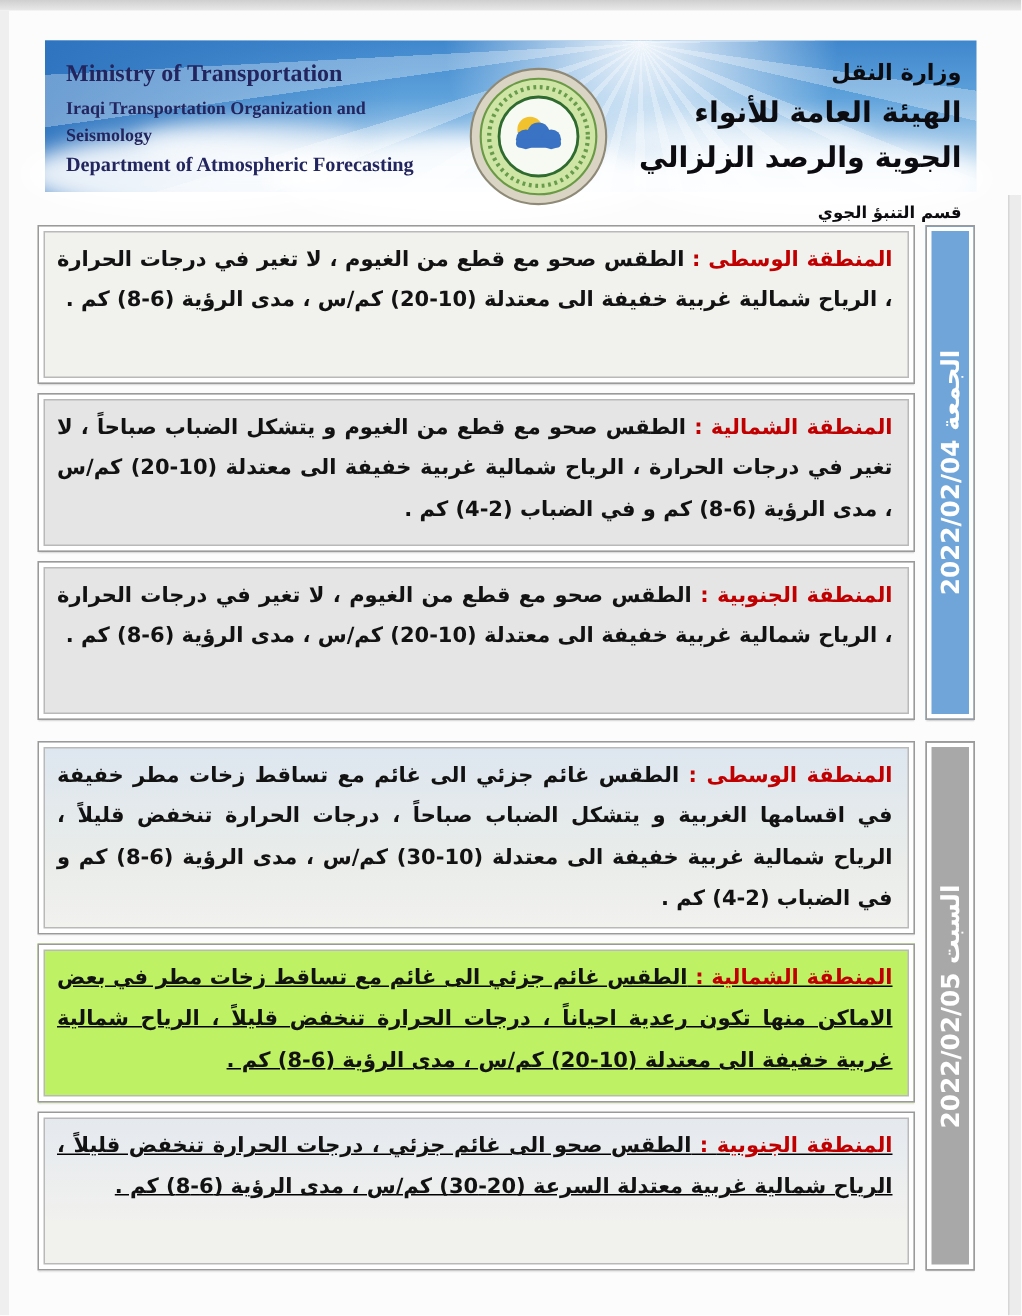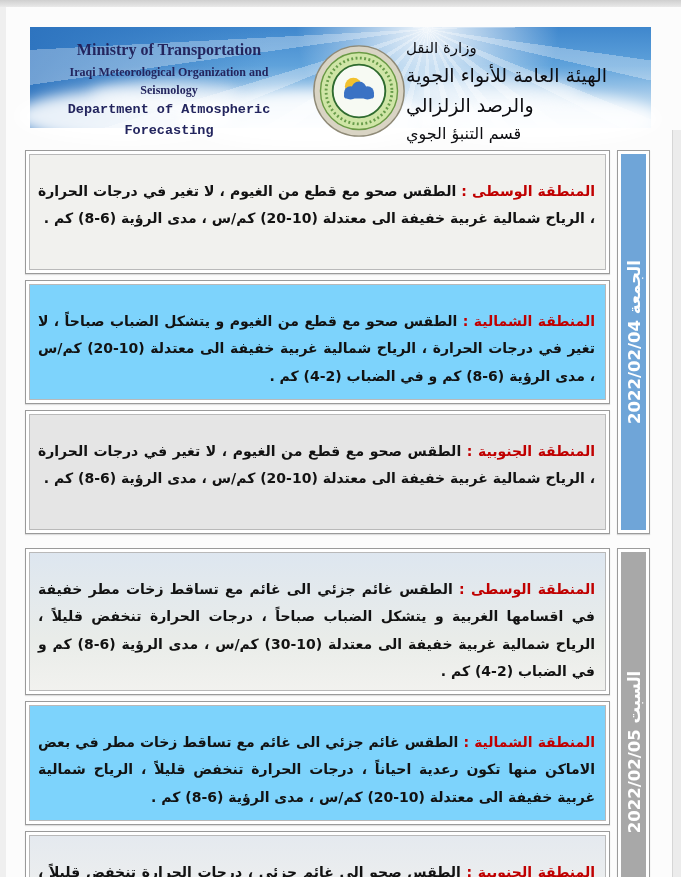--- a/index.html
+++ b/index.html
@@ -23,53 +23,53 @@
     overflow:visible;
   }
   .cloud{position:absolute;background:rgba(255,255,255,.88);border-radius:50%;filter:blur(7px);}
   .cl1{left:-15px;bottom:-14px;width:220px;height:52px;}
   .cl2{left:150px;bottom:-20px;width:260px;height:58px;}
   .cl3{right:-10px;bottom:-16px;width:240px;height:50px;}
   .cl4{left:60px;bottom:18px;width:150px;height:30px;opacity:.7;}
   .cl5{right:70px;bottom:22px;width:170px;height:28px;opacity:.65;}
 
   .hdr-en{
-    position:absolute;left:14px;top:11px;width:250px;text-align:center;
+    position:absolute;left:14px;top:11px;width:250px;
     color:#23255e;font-family:"Liberation Serif",serif;font-weight:bold;line-height:1.55;
   }
   .hdr-en .l1{font-size:16px;}
   .hdr-en .l2{font-size:12px;}
-  .hdr-en .l3{font-size:13.5px;font-family:Liberation Mono, monospace;}
+  .hdr-en .l3{font-size:13.5px;}
 
   .hdr-ar{
-    position:absolute;right:10px;top:9px;width:235px;text-align:left;direction:rtl;
-    color:#0c0c10;font-weight:normal;line-height:1.6;
+    position:absolute;right:10px;top:9px;width:235px;text-align:right;direction:rtl;
+    color:#0c0c10;font-weight:bold;line-height:1.6;
   }
   .hdr-ar .l1{font-size:15px;}
   .hdr-ar .l2{font-size:19px;}
-  .hdr-ar .l3{font-size:16px;}
+  .hdr-ar .l3{font-size:11px;margin-top:12px;}
 
   .logo{position:absolute;left:282px;top:17px;width:94px;height:94px;}
 
   
   .content{position:absolute;left:25px;top:150px;width:625px;}
   .day-group{display:flex;flex-direction:row;gap:7px;}
   .day-group.second{margin-top:14px;}
   .boxes{flex:1;display:flex;flex-direction:column;gap:6px;}
   .box{
-    min-height:86px;padding:27px 14px 9px 12px;
+    min-height:86px;padding:9px 14px 9px 12px;
     border:1px solid #9a9a9a;
     box-shadow: inset 0 0 0 3px #ffffff, inset 0 0 0 4px #b9b9b9, 0 1px 1px rgba(0,0,0,.12);
     box-sizing:content-box;
   }
   .f1{background:#f1f1ee;}
-  .f2{background:#7dd3fc;}
+  .f2{background:#e5e5e5;}
   .f3{background:#e5e5e5;}
   .s1{background:linear-gradient(180deg,#dde6f0 0%,#e9ece9 62%,#f2f2ef 100%);}
-  .s2{background:#7dd3fc;}
+  .s2{background:#bef264;text-decoration:underline;}
   .s3{background:linear-gradient(180deg,#e4e9ef 0%,#f1f1ee 70%);text-decoration:underline;}
   .box p{
     margin:0;direction:rtl;text-align:justify;
     font-size:14px;font-weight:bold;line-height:1.95;color:#121212;
     font-family:"DejaVu Sans",sans-serif;
   }
   .region{color:#c00000;}
   .sep{color:#c00000;}
 
   .datebar{
@@ -98,21 +98,21 @@
 
   <div class="header">
     <span class="cloud cl1"></span>
     <span class="cloud cl2"></span>
     <span class="cloud cl3"></span>
     <span class="cloud cl4"></span>
     <span class="cloud cl5"></span>
 
     <div class="hdr-en">
       <div class="l1">Ministry of Transportation</div>
-      <div class="l2">Iraqi Meteorological Organization and Seismology</div>
+      <div class="l2">Iraqi Transportation Organization and Seismology</div>
       <div class="l3">Department of Atmospheric Forecasting</div>
     </div>
 
     <div class="logo">
       <svg viewBox="0 0 100 100" width="94" height="94" aria-hidden="true">
         <circle cx="50" cy="50" r="48" fill="#d9d4c4" stroke="#8f8a77" stroke-width="1.5"></circle>
         <circle cx="50" cy="50" r="41" fill="#cfe5a6" stroke="#6a9a45" stroke-width="1.5"></circle>
         <circle cx="50" cy="50" r="35" fill="none" stroke="#4e8a33" stroke-width="3" stroke-dasharray="2 2.6" opacity=".8"></circle>
         <circle cx="50" cy="50" r="28" fill="#f7faf3" stroke="#2f6b2f" stroke-width="2"></circle>
         <circle cx="44" cy="45" r="9" fill="#f2c12e"></circle>

